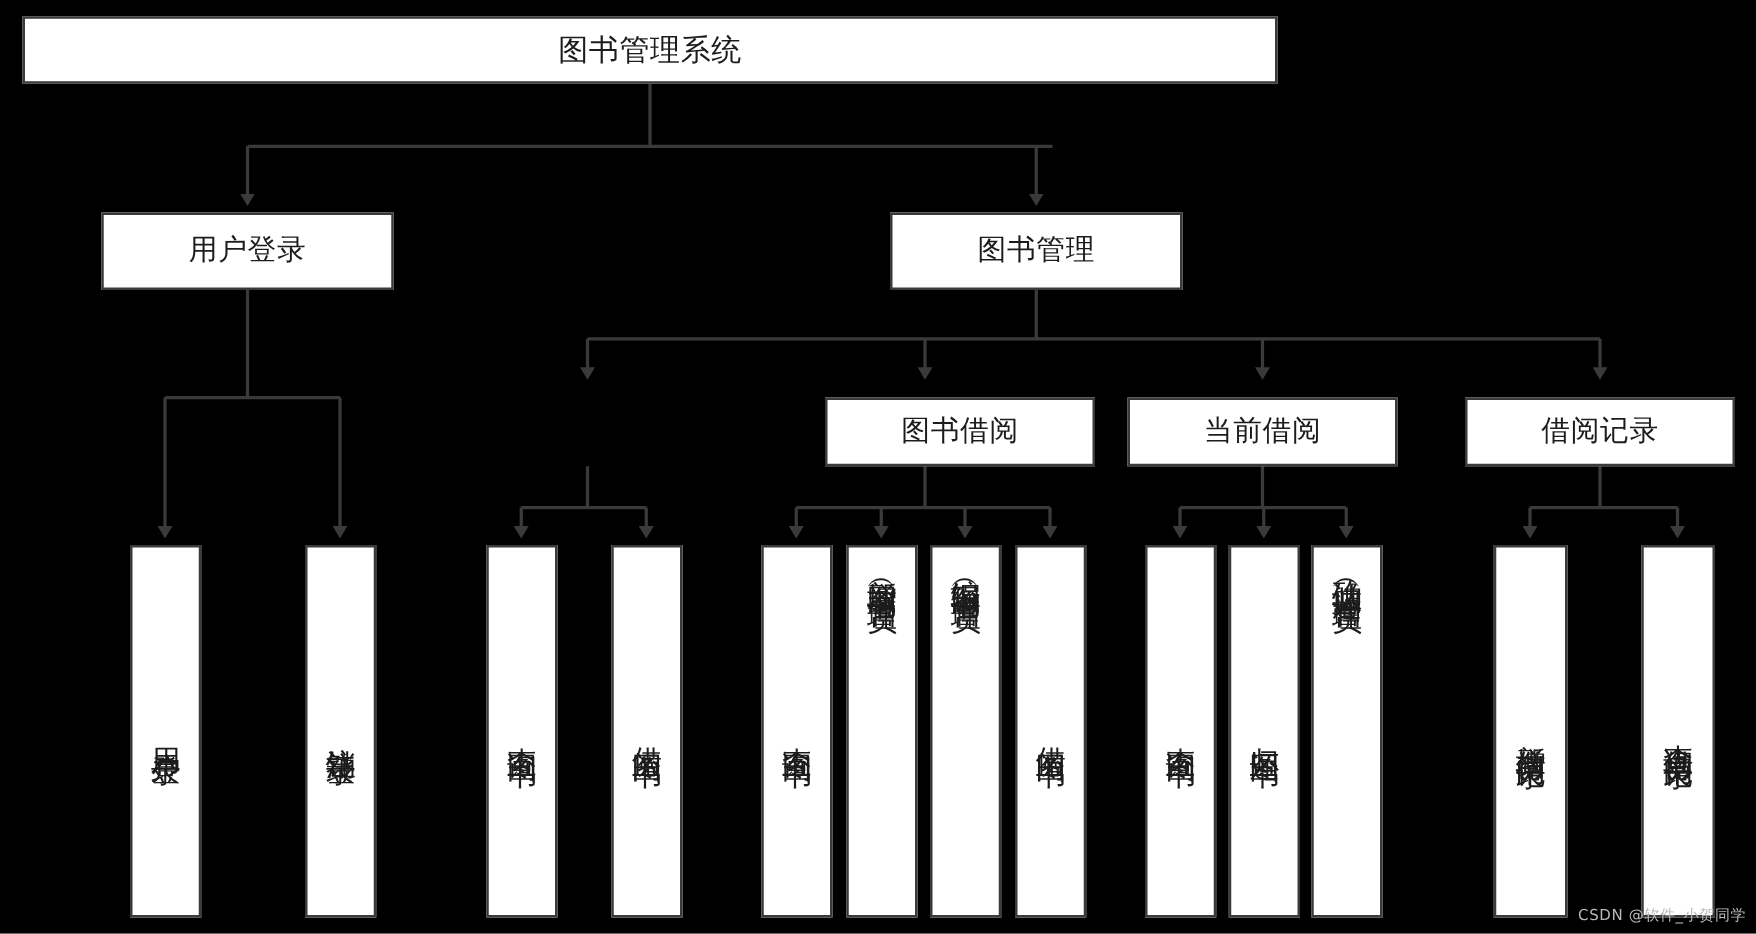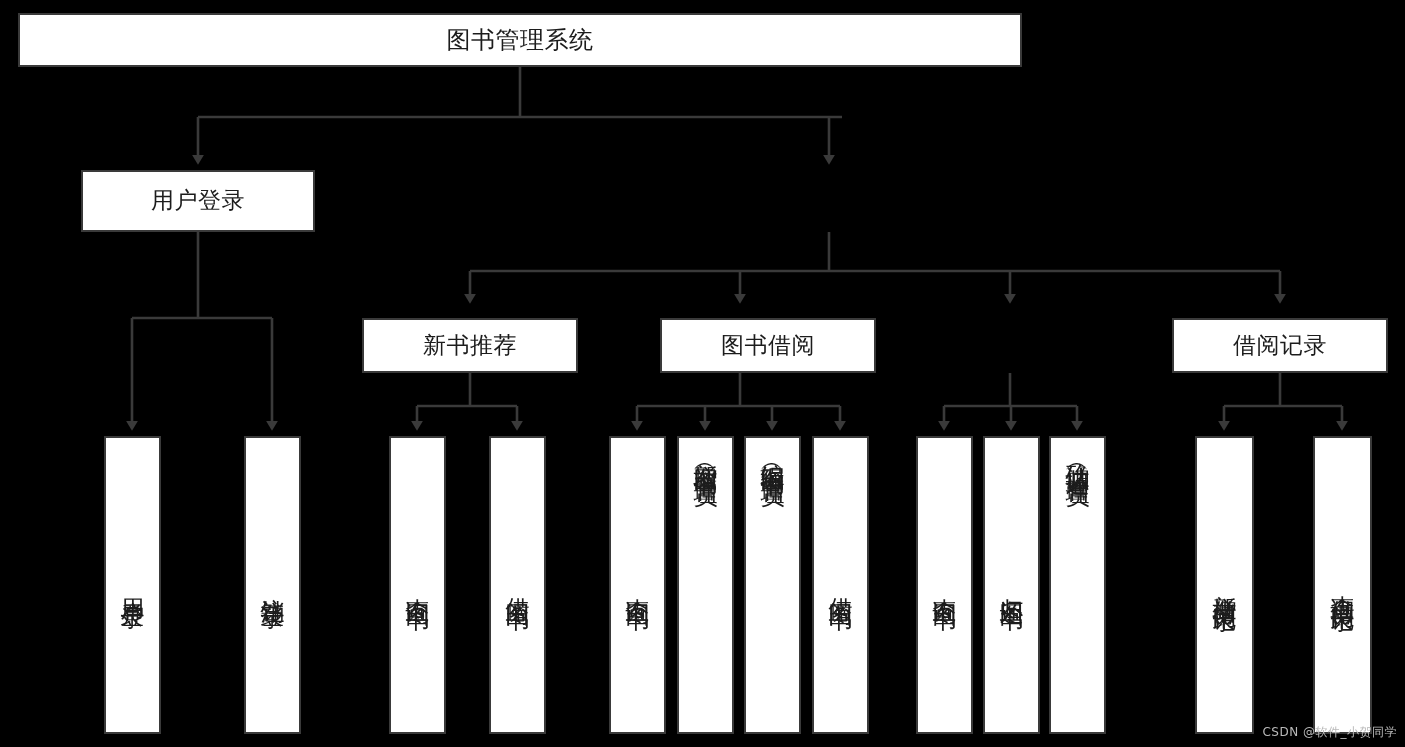--- a/index.html
+++ b/index.html
@@ -130,27 +130,30 @@
     </g>
   </svg>
 
   <div class="node root horizontal" style="left:18px; top:13px; width:1004px; height:54px;">
     <span class="node-label">图书管理系统</span>
   </div>
 
   <div class="node horizontal" style="left:81px; top:170px; width:234px; height:62px;">
     <span class="node-label">用户登录</span>
   </div>
-
-  <div class="node horizontal" style="left:362px; top:318px; width:216px; height:55px;">
-    <span class="node-label">新书推荐</span>
-  </div>
+  <div class="node horizontal" style="left:712px; top:170px; width:234px; height:62px;">
+    <span class="node-label">图书管理</span>
+  </div>
+
   <div class="node horizontal" style="left:660px; top:318px; width:216px; height:55px;">
     <span class="node-label">图书借阅</span>
   </div>
+  <div class="node horizontal" style="left:902px; top:318px; width:216px; height:55px;">
+    <span class="node-label">当前借阅</span>
+  </div>
   <div class="node horizontal" style="left:1172px; top:318px; width:216px; height:55px;">
     <span class="node-label">借阅记录</span>
   </div>
 
   <div class="node leaf centered" style="left:104px; top:436px; width:57px; height:298px;">
     <span class="node-label">用户登录</span>
   </div>
   <div class="node leaf centered" style="left:244px; top:436px; width:57px; height:298px;">
     <span class="node-label">注销登录</span>
   </div>

